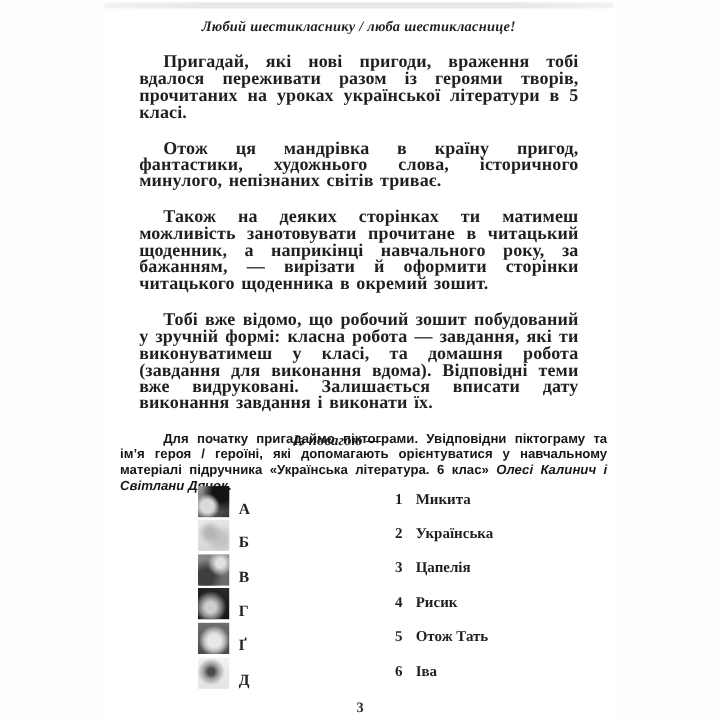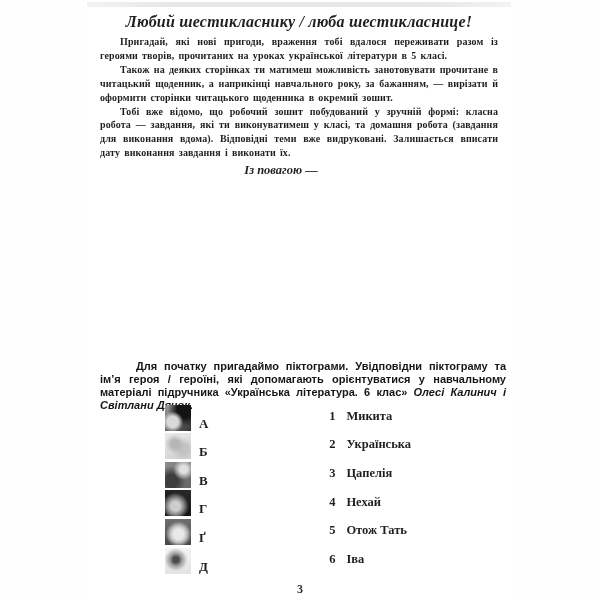--- a/index.html
+++ b/index.html
@@ -3,23 +3,23 @@
 <meta charset="utf-8">
 <style>
   html,body{margin:0;padding:0;}
   body{width:600px;height:600px;background:#ffffff;overflow:hidden;
        font-family:"Liberation Serif","DejaVu Serif",serif;color:#1f1f1f;}
   .canvas{position:relative;width:600px;height:600px;background:#fefefe;}
   .sheet{position:absolute;left:85px;top:0;width:430px;height:600px;background:#ffffff;}
   .sheet-edge-top{position:absolute;left:2px;top:2px;width:424px;height:5px;
        background:linear-gradient(90deg,#f3f3f3,#e7e7e7 20%,#e7e7e7 80%,#f3f3f3);}
   .text-col{position:absolute;left:15px;top:14px;width:398px;}
-  .title{text-align:center;font-weight:bold;font-style:italic;font-size:16px;
+  .title{text-align:center;font-weight:bold;font-style:italic;font-size:12px;
        line-height:16px;margin:0 0 5px 0;letter-spacing:.2px;}
-  .body-par{margin:0;font-weight:bold;font-size:10px;line-height:13.9px;
+  .body-par{margin:16px;font-weight:bold;font-size:15px;line-height:13.9px;
        text-align:justify;text-indent:20px;word-spacing:1.6px;letter-spacing:.1px;}
   .signature{margin-top:3px;text-align:center;font-style:italic;font-weight:bold;
        font-size:12.5px;line-height:14.5px;}
   .signature .farewell{padding-right:36px;}
   .signature .author{padding-right:52px;}
   .task{position:absolute;left:15px;top:360px;width:406px;margin:0;
        font-family:"Liberation Sans","DejaVu Sans",sans-serif;font-weight:bold;
        font-size:11px;line-height:12.9px;text-align:justify;text-indent:36px;color:#161616;}
   .task .task-authors{font-style:italic;}
   .match{position:absolute;left:0;top:402px;width:430px;display:flex;align-items:flex-start;}
@@ -60,20 +60,21 @@
 <body>
 
 <div class="canvas">
   <div class="sheet">
     <div class="sheet-edge-top"></div>
 
     <div class="text-col">
       <h1 class="title">Любий шестикласнику / люба шестикласнице!</h1>
 
       <p class="body-par">Пригадай, які нові пригоди, враження тобі вдалося переживати разом із героями творів, прочитаних на уроках української літератури в 5 класі.</p>
+      <p class="body-par">Отож ця мандрівка в країну пригод, фантастики, художнього слова, історичного минулого, непізнаних світів триває.</p>
       <p class="body-par">Також на деяких сторінках ти матимеш можливість занотовувати прочитане в читацький щоденник, а наприкінці навчального року, за бажанням, — вирізати й оформити сторінки читацького щоденника в окремий зошит.</p>
       <p class="body-par">Тобі вже відомо, що робочий зошит побудований у зручній формі: класна робота — завдання, які ти виконуватимеш у класі, та домашня робота (завдання для виконання вдома). Відповідні теми вже видруковані. Залишається вписати дату виконання завдання і виконати їх.</p>
 
       <div class="signature">
         <div class="farewell">Із повагою —</div>
       </div>
     </div>
 
     <p class="task"><span>Для початку пригадаймо піктограми. Увідповідни піктограму та ім’я героя / героїні, які допомагають орієнтуватися у навчальному матеріалі підручника «Українська література. 6 клас» </span><span class="task-authors">Олесі Калинич і Світлани Дячок</span><span>.</span></p>
 
@@ -113,21 +114,21 @@
         <div class="name-item">
           <span class="hero-num">2</span>
           <span class="hero-name">Українська</span>
         </div>
         <div class="name-item">
           <span class="hero-num">3</span>
           <span class="hero-name">Цапелія</span>
         </div>
         <div class="name-item">
           <span class="hero-num">4</span>
-          <span class="hero-name">Нехай</span>
+          <span class="hero-name">Рисик</span>
         </div>
         <div class="name-item">
           <span class="hero-num">5</span>
           <span class="hero-name">Отож Тать</span>
         </div>
         <div class="name-item">
           <span class="hero-num">6</span>
           <span class="hero-name">Іва</span>
         </div>
       </div>

